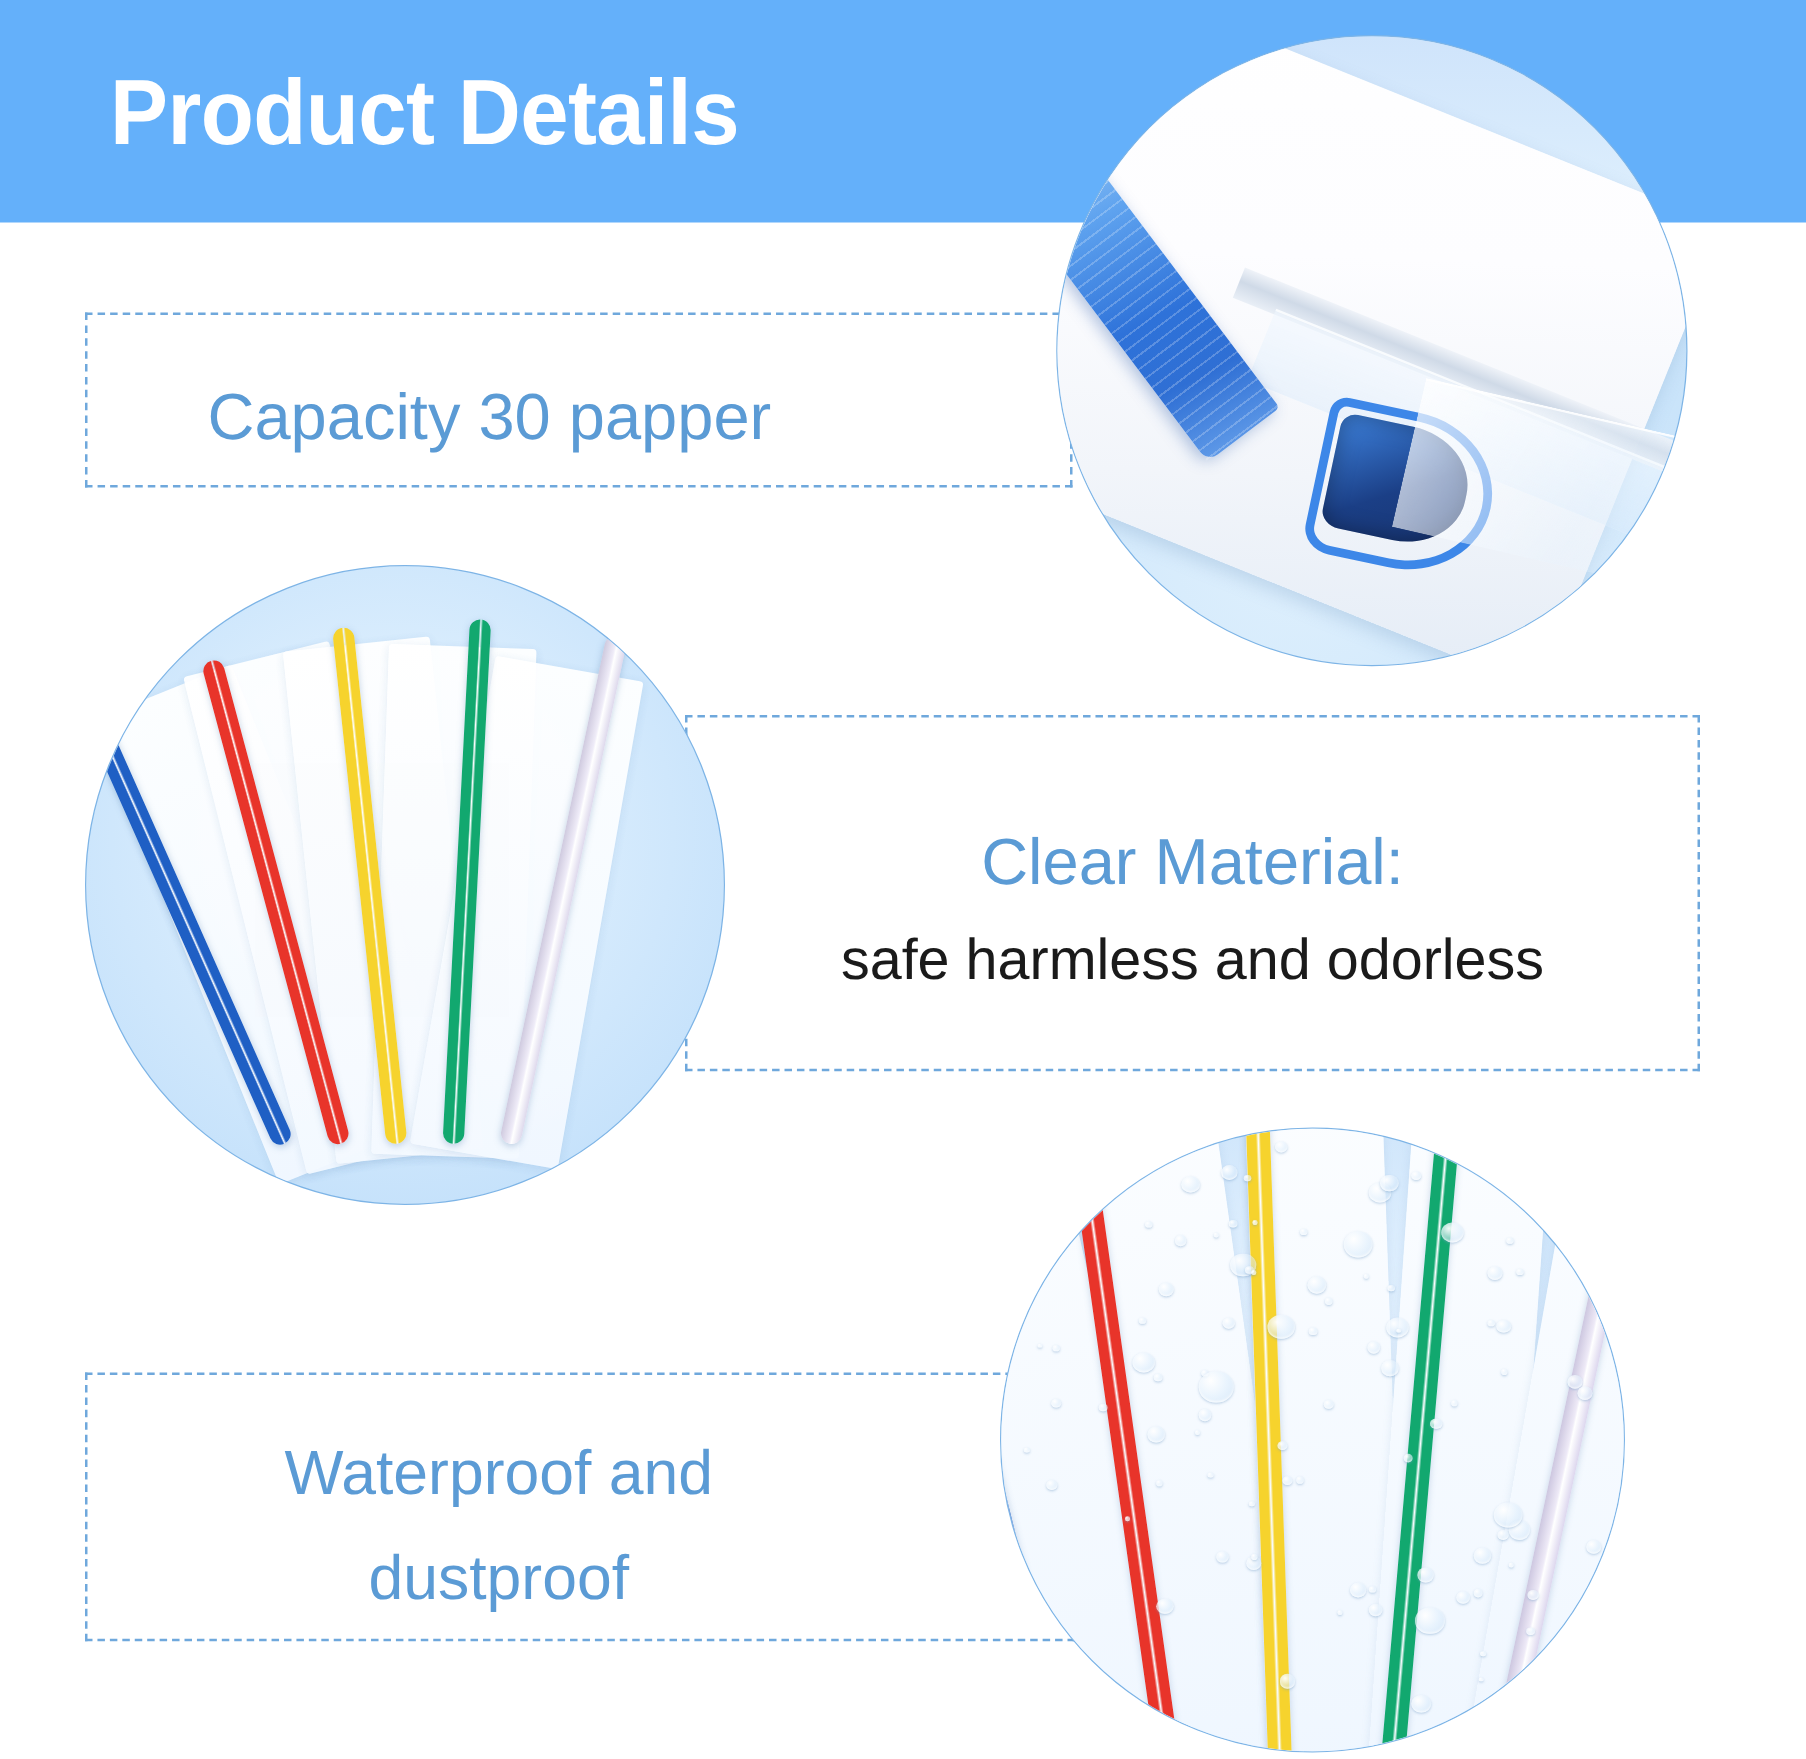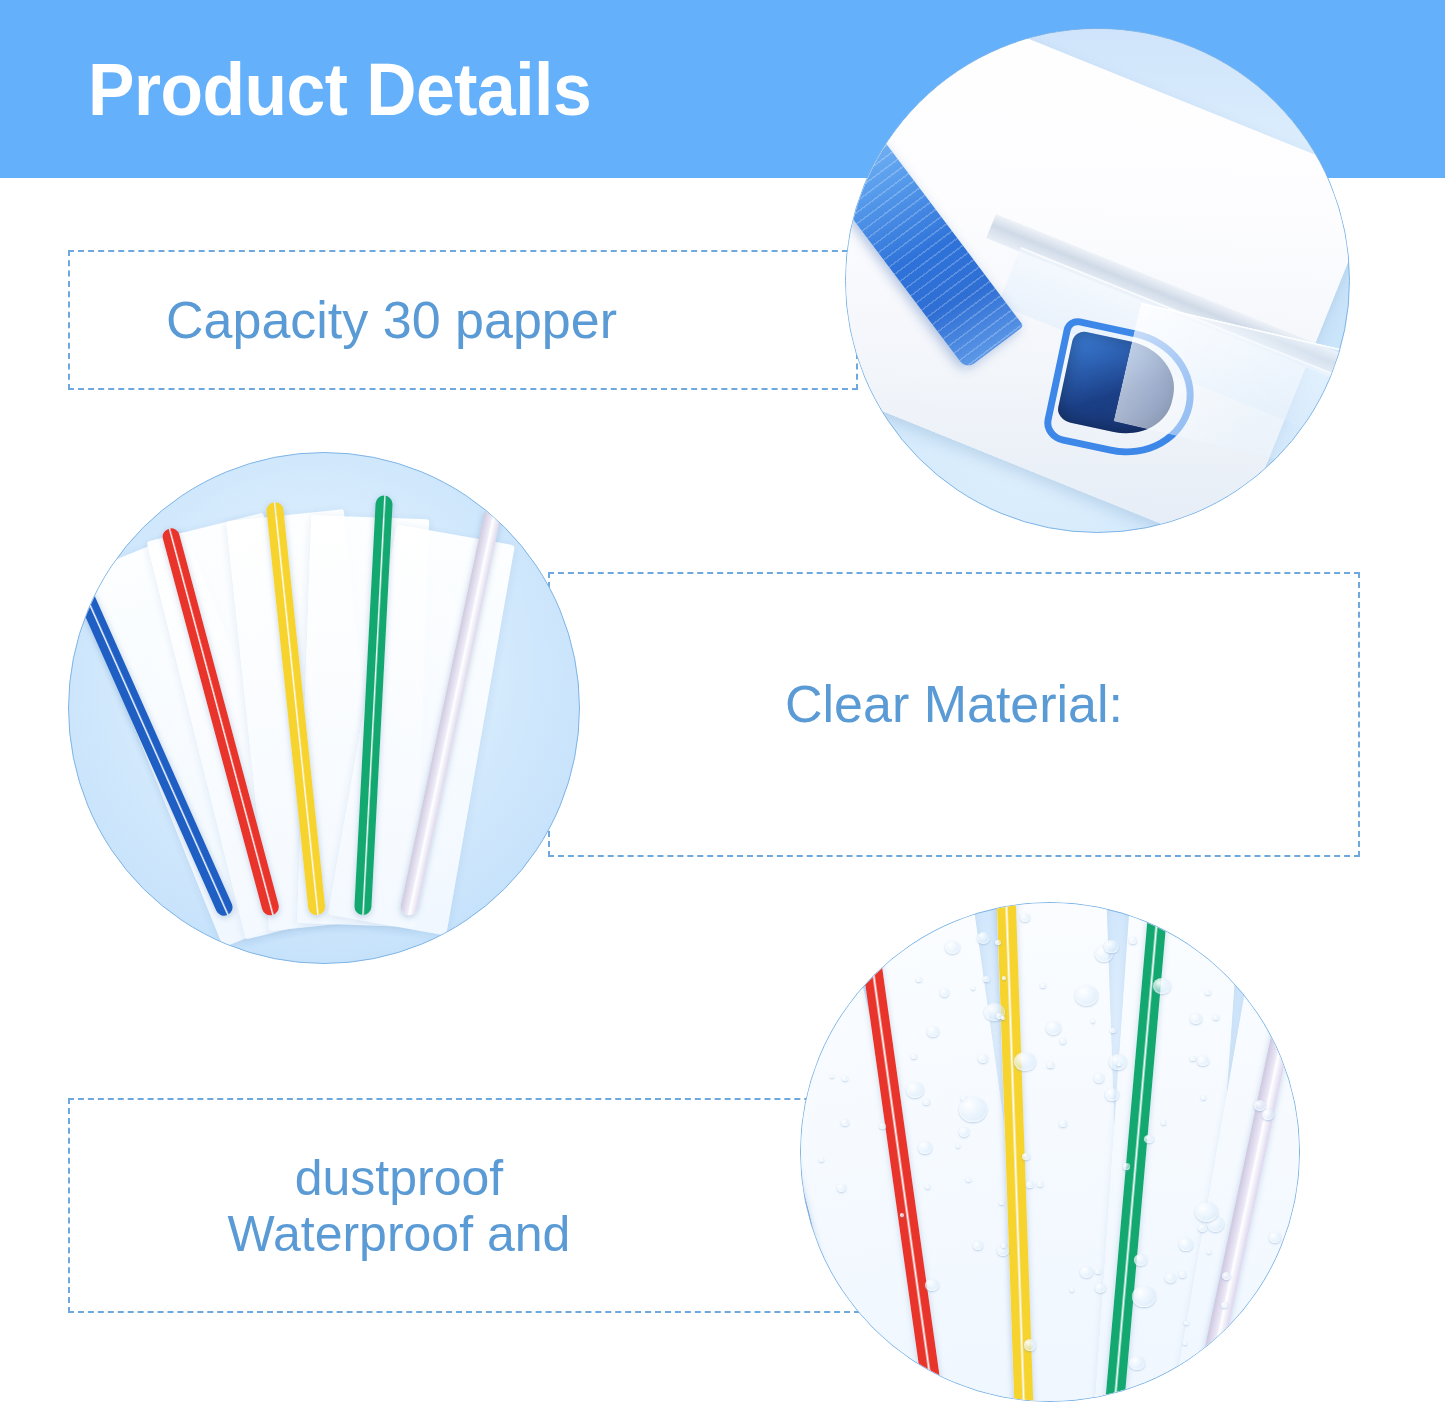--- a/index.html
+++ b/index.html
@@ -39,20 +39,21 @@
   #callout-material{left:548px;top:572px;width:812px;height:285px;}
   #callout-material .callout-inner{text-align:center;padding:0 14px;}
 
   #callout-waterproof{left:68px;top:1098px;width:792px;height:215px;}
   #callout-waterproof .callout-inner{text-align:center;padding-right:130px;}
 
   .blue-head{
     color:#5b9bd5;font-size:52px;line-height:1.12;
     font-family:"Liberation Sans","DejaVu Sans",sans-serif;
     font-weight:normal;
+    margin-top:28px;
   }
   .blue-head.small{font-size:50px;}
   .body-text{
     color:#1a1a1a;font-size:46px;line-height:1.25;margin-top:20px;
     font-family:"Liberation Sans","DejaVu Sans",sans-serif;
   }
   .body-text span{display:block;}
 
   
   .photo-circle{
@@ -173,28 +174,29 @@
 <div class="callout" id="callout-capacity">
   <div class="callout-inner">
     <div class="blue-head">Capacity 30 papper</div>
   </div>
 </div>
 
 <div class="callout" id="callout-material">
   <div class="callout-inner">
     <div class="blue-head">Clear Material:</div>
     <div class="body-text">
+      <span>safe harmless and odorless</span>
     </div>
   </div>
 </div>
 
 <div class="callout" id="callout-waterproof">
   <div class="callout-inner">
+    <div class="blue-head small">Waterproof and</div>
     <div class="blue-head small">dustproof</div>
-    <div class="blue-head small">Waterproof and</div>
   </div>
 </div>
 
 <div class="photo-circle" id="photo-binder">
   <div class="banner-tint"></div>
   <div class="paper"></div>
   <div class="paper-edge"></div>
   <div class="clear-sheet"></div>
   <div class="bar">
     <div class="ribs"></div>

